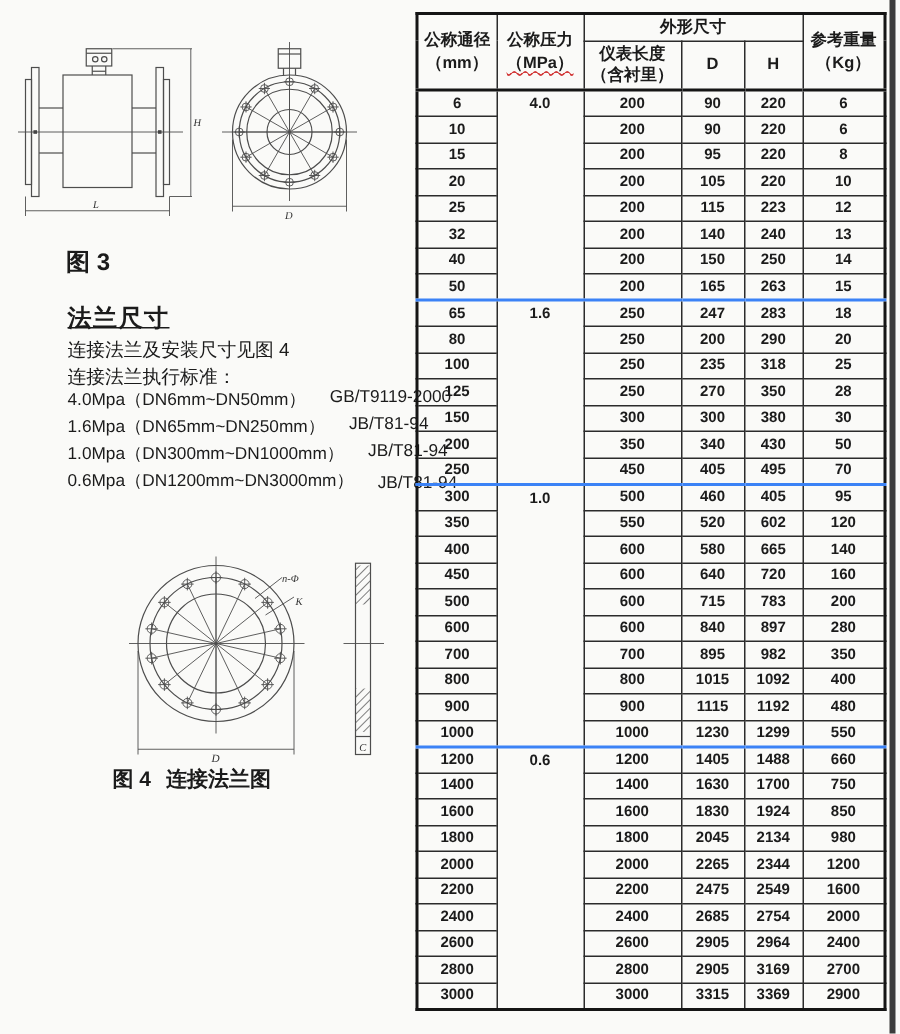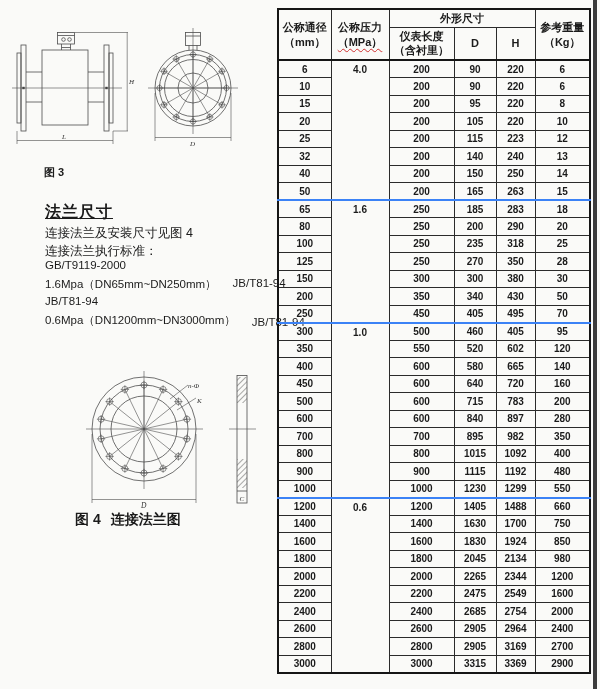--- a/index.html
+++ b/index.html
@@ -5,21 +5,21 @@
   html,body{margin:0;padding:0;}
   body{
     width:600px;height:689px;position:relative;overflow:hidden;
     background:#fafaf8;
     font-family:"Liberation Sans", sans-serif;
     color:#1b1b1b;
   }
   
   .scan-edge{position:absolute;top:0;left:593px;width:4px;height:689px;background:#3c3c3c;}
   
-  .fig3-caption{position:absolute;left:44px;top:165px;font-size:11px;font-weight:bold;display:flex;gap:14px;white-space:nowrap;}
+  .fig3-caption{position:absolute;left:44px;top:165px;font-size:16px;font-weight:bold;display:flex;gap:14px;white-space:nowrap;}
   .flange-heading{position:absolute;left:45px;top:202px;font-size:16px;font-weight:bold;letter-spacing:1px;text-decoration:underline;}
   .flange-line1{position:absolute;left:45px;top:225px;font-size:12.5px;}
   .flange-line2{position:absolute;left:45px;top:243px;font-size:12.5px;text-align:right;}
   .std-line{position:absolute;left:45px;font-size:11.5px;display:flex;gap:16px;white-space:nowrap;}
   .std-1{top:259px;} .std-2{top:277px;} .std-3{top:295px;} .std-4{top:313px;align-items:flex-end;}
   .fig4-caption{position:absolute;left:75px;top:511px;font-size:14px;font-weight:bold;display:flex;gap:10px;white-space:nowrap;justify-content:center;}
   
   svg.drawings{position:absolute;left:0;top:0;}
   svg.drawings text{font-family:"Liberation Serif", serif;font-style:italic;fill:#333;}
   
@@ -252,27 +252,29 @@
 
 <div class="fig3-caption">
   <span>图 3</span>
 </div>
 
 <div class="flange-heading">法兰尺寸</div>
 <div class="flange-line1">连接法兰及安装尺寸见图 4</div>
 <div class="flange-line2">连接法兰执行标准：</div>
 
 <div class="std-line std-1">
+  <span>4.0Mpa（DN6mm~DN50mm）</span>
   <span>GB/T9119-2000</span>
 </div>
 <div class="std-line std-2">
   <span>1.6Mpa（DN65mm~DN250mm）</span>
   <span>JB/T81-94</span>
 </div>
 <div class="std-line std-3">
+  <span>1.0Mpa（DN300mm~DN1000mm）</span>
   <span>JB/T81-94</span>
 </div>
 <div class="std-line std-4">
   <span>0.6Mpa（DN1200mm~DN3000mm）</span>
   <span>JB/T81-94</span>
 </div>
 
 <div class="fig4-caption">
   <span>图 4</span>
   <span>连接法兰图</span>
@@ -368,21 +370,21 @@
           <td>50</td>
           <td>200</td>
           <td>165</td>
           <td>263</td>
           <td>15</td>
         </tr>
         <tr class="group-start">
           <td>65</td>
           <td rowspan="7" class="c-press">1.6</td>
           <td>250</td>
-          <td>185</td>
+          <td>247</td>
           <td>283</td>
           <td>18</td>
         </tr>
         <tr>
           <td>80</td>
           <td>250</td>
           <td>200</td>
           <td>290</td>
           <td>20</td>
         </tr>

